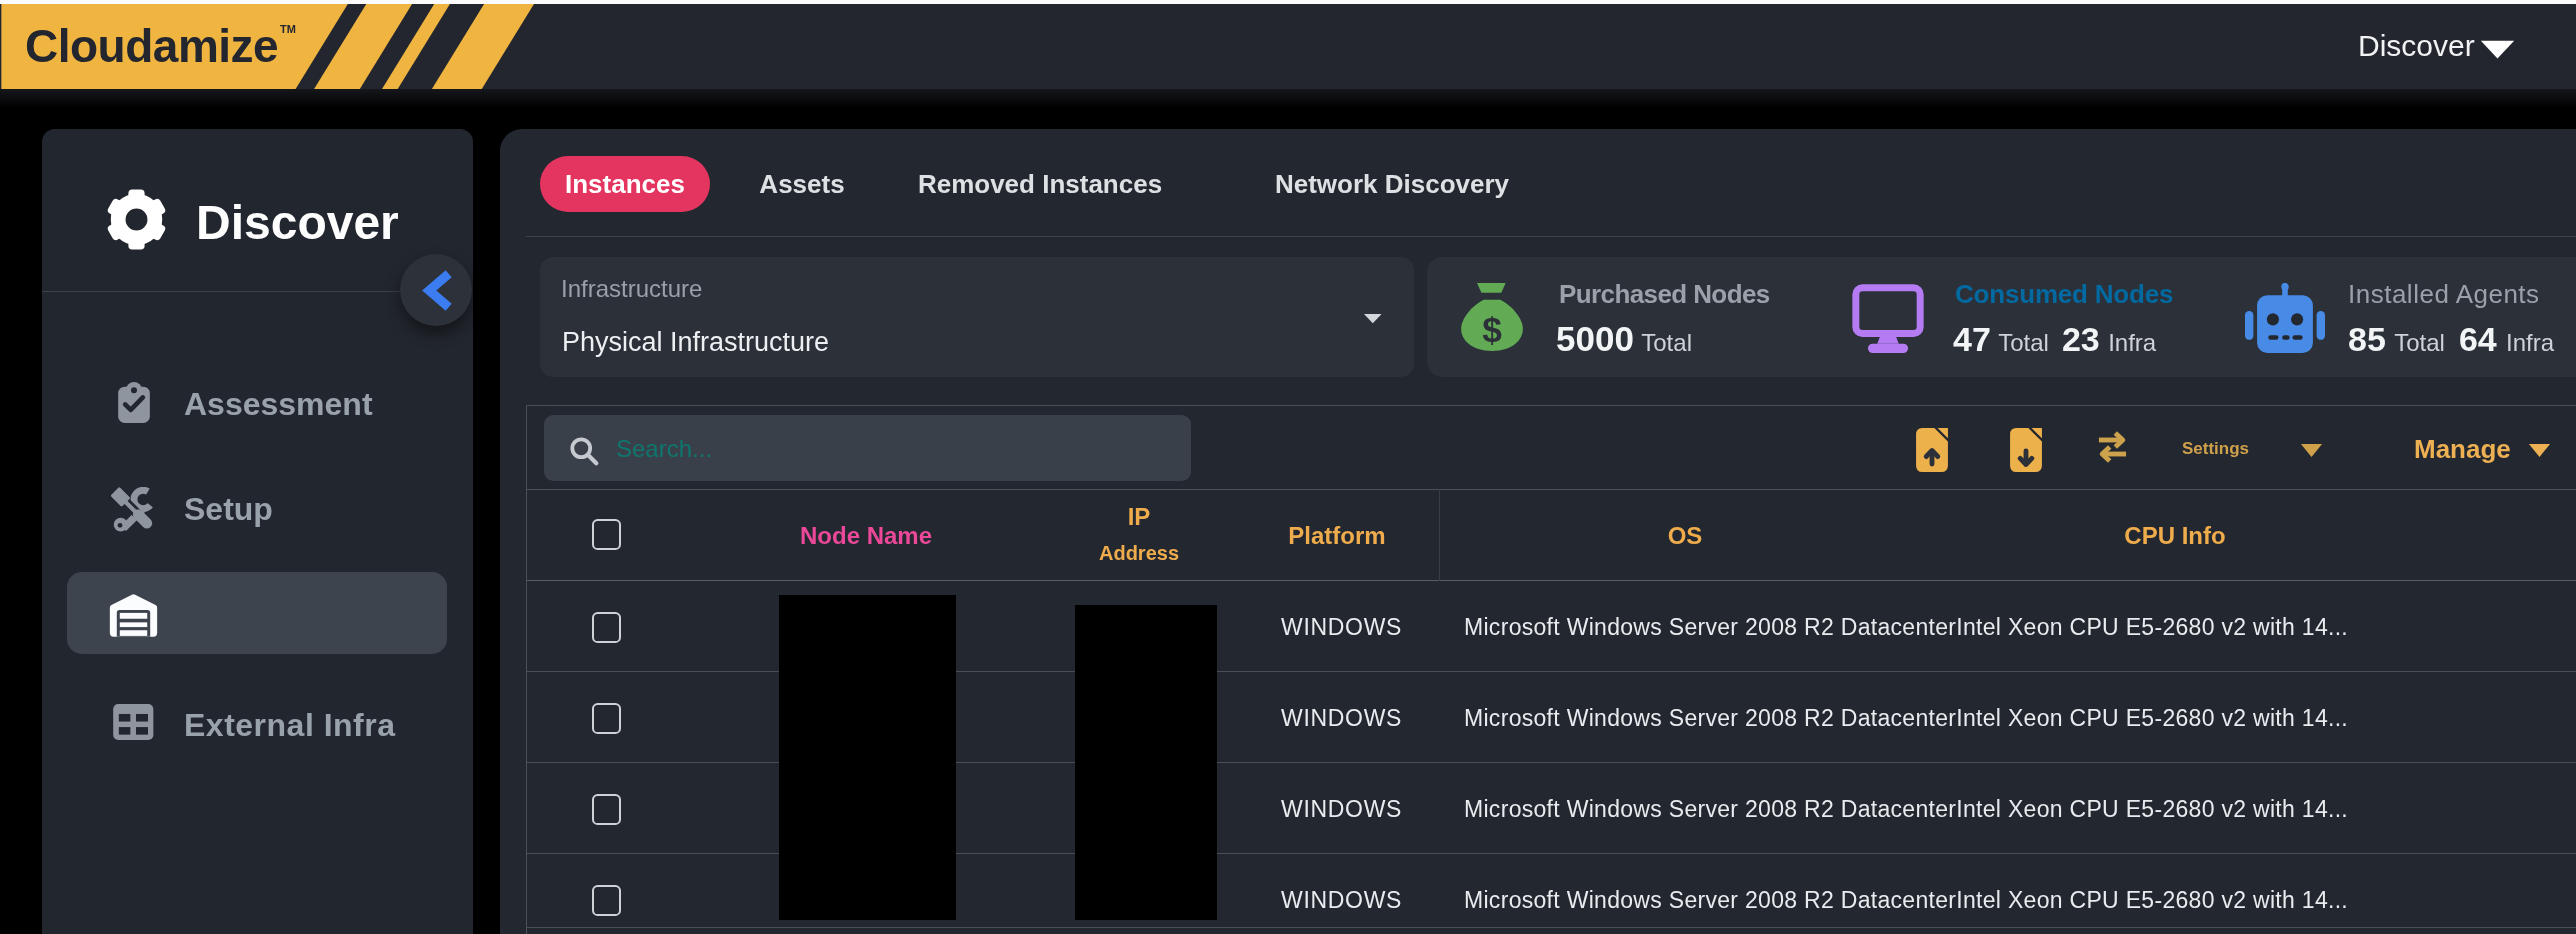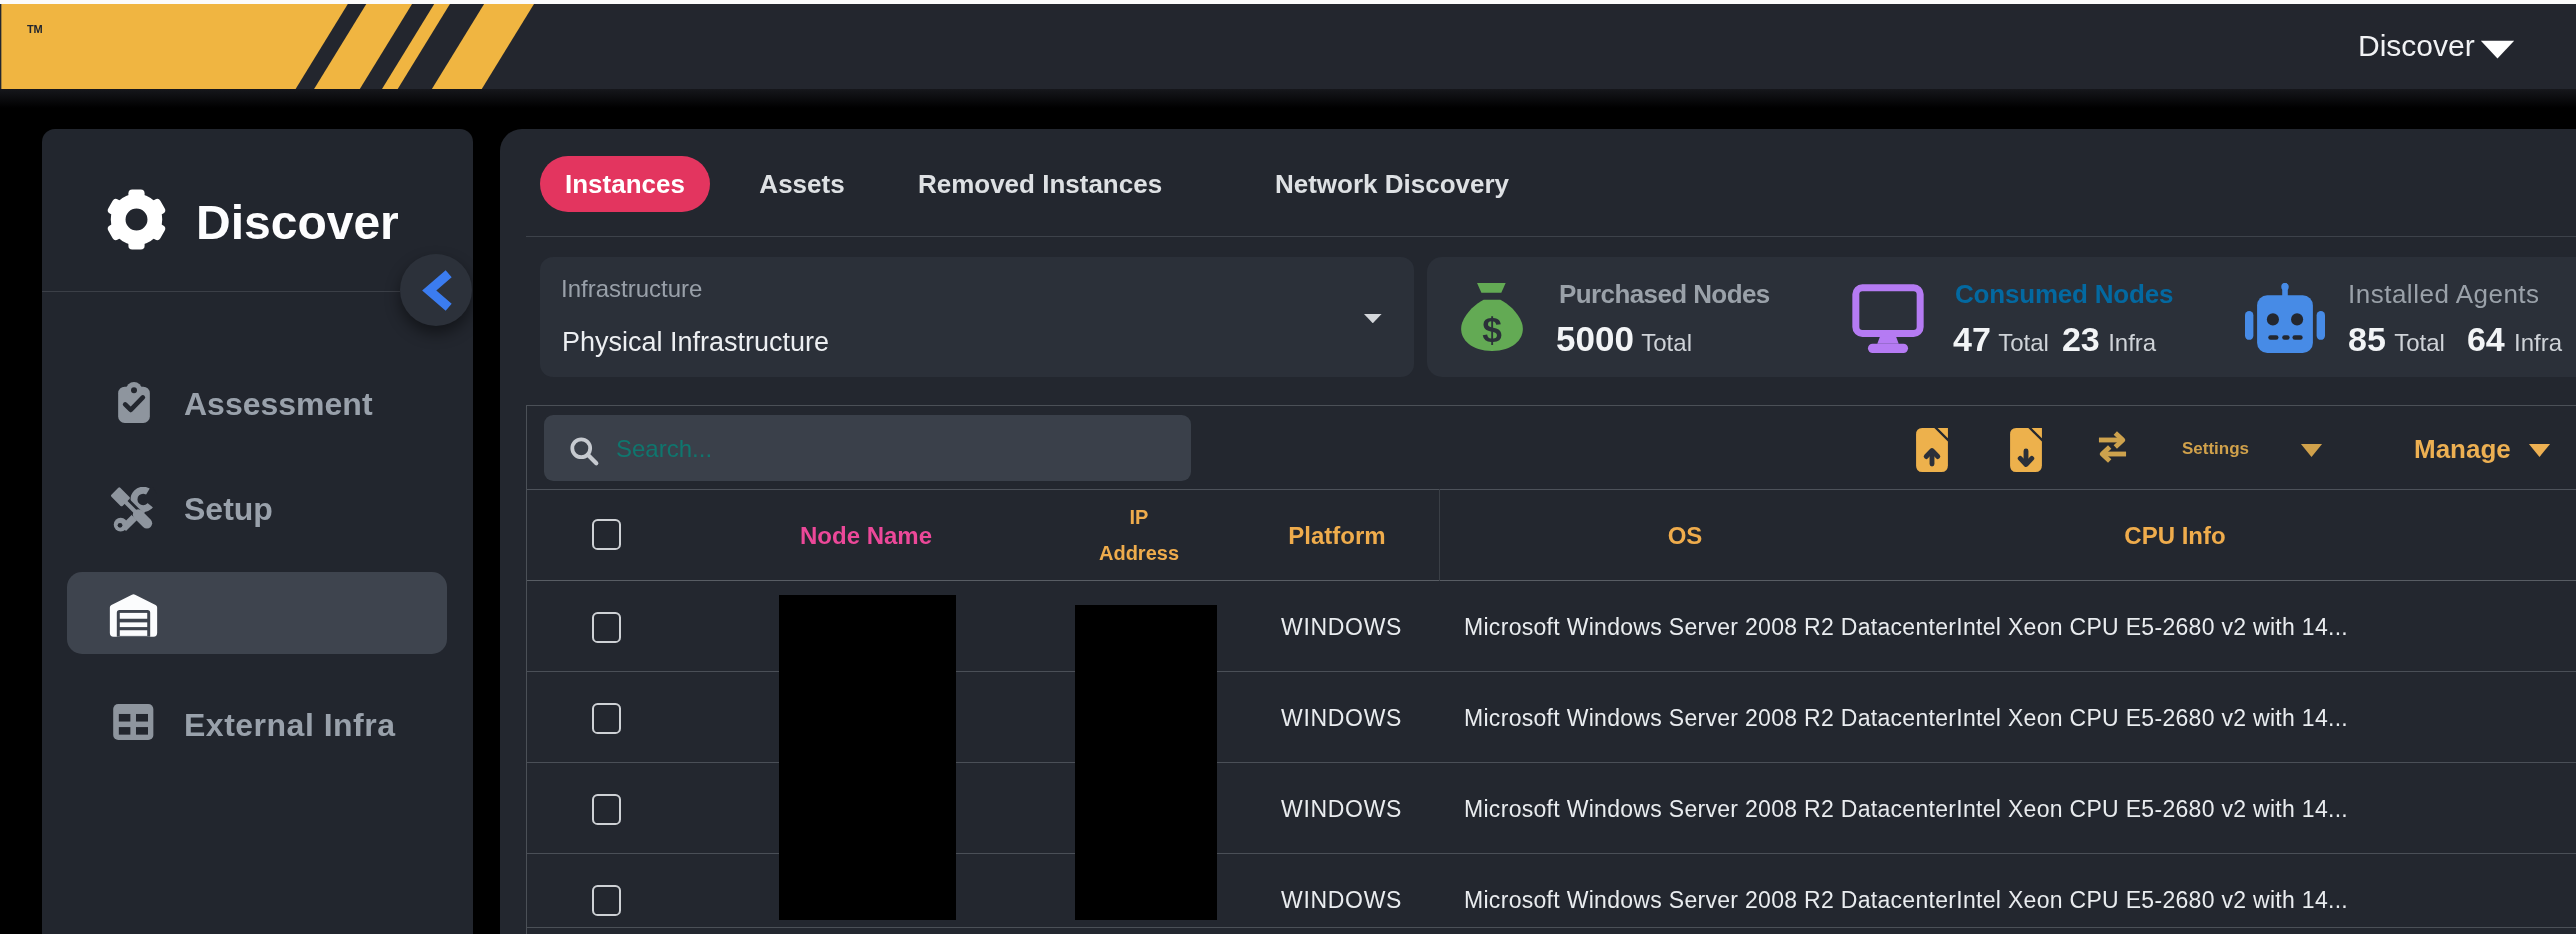--- a/index.html
+++ b/index.html
@@ -12,20 +12,21 @@
 
   <div class="abs" style="left:0;top:0;width:2576px;height:3.7px;background:#fbfbfb"></div>
   <div class="abs" style="left:0;top:3.7px;width:2576px;height:85px;background:#23262e"></div>
   <svg width="594" height="85" style="position:absolute;left:0;top:3.7px" viewBox="0 0 640 92">
       <polygon points="0,92 318.5,92 375.0,0 0,0" fill="#f0b541"></polygon>
       <polygon points="338.5,92 388.0,92 444.5,0 395.0,0" fill="#f0b541"></polygon>
       <polygon points="412.0,92 429.0,92 485.5,0 468.5,0" fill="#f0b541"></polygon>
       <polygon points="466.0,92 520.0,92 576.5,0 522.5,0" fill="#f0b541"></polygon>
     </svg>
   <div class="abs" style="left:25px;top:3.7px;height:85px;display:flex;align-items:center">
+    <span style="font-size:46px;font-weight:700;color:#23262e;letter-spacing:-0.5px">Cloudamize</span>
     <span style="font-size:11px;font-weight:700;color:#23262e;position:relative;top:-17.6px;left:1.9px">TM</span>
   </div>
   <div class="abs" style="left:2358px;top:3.7px;height:85px;display:flex;align-items:center">
     <span style="font-size:30px;color:#f1f2f4">Discover</span>
   </div>
   <svg class="abs" style="left:2479px;top:39px" width="37" height="20.4" viewBox="0 0 40 22">
     <polygon points="2,2 38,2 20,21" fill="#fff"></polygon>
   </svg>
   <div class="abs" style="left:0;top:89px;width:2576px;height:18.6px;background:linear-gradient(#16171c,#000)"></div>
 
@@ -142,21 +143,21 @@
     <rect x="0" y="30" width="9" height="31" rx="4.5" fill="#478be6"></rect>
     <rect x="77" y="30" width="9" height="31" rx="4.5" fill="#478be6"></rect>
     <circle cx="30" cy="39" r="6.5" fill="#23272f"></circle>
     <circle cx="56" cy="39" r="6.5" fill="#23272f"></circle>
     <rect x="25" y="56" width="11" height="5" rx="2.5" fill="#23272f"></rect>
     <rect x="40" y="56" width="8" height="5" rx="2.5" fill="#23272f"></rect>
     <rect x="51" y="56" width="11" height="5" rx="2.5" fill="#23272f"></rect>
   </svg>
   <div class="abs" style="left:2348px;top:294px;transform:translateY(-50%);font-size:26px;font-weight:400;color:#9aa1a9;letter-spacing:0.5px;white-space:nowrap">Installed Agents</div>
   <div class="abs" style="left:2348px;top:339px;transform:translateY(-50%);white-space:nowrap">
-    <span style="font-size:34px;font-weight:700;color:#f2f4f6">85</span><span style="font-size:24px;color:#cfd3d8;margin-left:8.4px">Total</span><span style="font-size:34px;font-weight:700;color:#f2f4f6;margin-left:22px">64</span><span style="font-size:24px;color:#cfd3d8;margin-left:9.3px">Infra</span>
+    <span style="font-size:34px;font-weight:700;color:#f2f4f6">85</span><span style="font-size:24px;color:#cfd3d8;margin-left:8.4px">Total</span><span style="font-size:34px;font-weight:700;color:#f2f4f6;margin-left:14px">64</span><span style="font-size:24px;color:#cfd3d8;margin-left:9.3px">Infra</span>
   </div>
 
   <div class="abs" style="left:526px;top:405px;width:2050px;height:529px;border-left:0.9px solid #4b5057;border-top:0.9px solid #4b5057"></div>
 
   <div class="abs" style="left:544px;top:415px;width:647px;height:66px;background:#3a404a;border-radius:9.3px"></div>
   <svg class="abs" style="left:569px;top:436px" width="32" height="32" viewBox="0 0 34 34">
     <circle cx="13" cy="13" r="9.5" fill="none" stroke="#c6cad0" stroke-width="4"></circle>
     <line x1="20" y1="20" x2="29" y2="29" stroke="#c6cad0" stroke-width="4.5" stroke-linecap="round"></line>
   </svg>
   <div class="abs" style="left:616px;top:449px;transform:translateY(-50%);font-size:24px;color:#0f766e">Search...</div>
@@ -191,21 +192,21 @@
     </svg>
   <div class="abs" style="left:2414px;top:449px;transform:translateY(-50%);font-size:26px;font-weight:700;color:#edb052">Manage</div>
   <svg class="abs" style="left:2528px;top:443px" width="23" height="15" viewBox="0 0 25 16">
       <polygon points="1,1 24,1 12.5,15" fill="#edb052"></polygon>
     </svg>
 
   <div class="abs" style="left:527px;top:489px;width:2049px;height:92px;border-top:0.9px solid #4d525a;border-bottom:0.9px solid #585d64"></div>
   <div class="abs" style="left:1439px;top:489px;width:0.9px;height:92px;background:#3a3f46"></div>
   <div class="abs" style="left:592px;top:519px;width:29px;height:31px;border:2.8px solid #ced1d5;border-radius:5.6px"></div>
   <div class="abs" style="left:866px;top:536px;transform:translate(-50%,-50%);font-size:24px;font-weight:700;color:#ec4899;white-space:nowrap">Node Name</div>
-  <div class="abs" style="left:1139px;top:517px;transform:translate(-50%,-50%);font-size:20px;font-weight:700;color:#efac4c">IP</div>
+  <div class="abs" style="left:1139px;top:517px;transform:translate(-50%,-50%);font-size:24px;font-weight:700;color:#efac4c">IP</div>
   <div class="abs" style="left:1139px;top:553px;transform:translate(-50%,-50%);font-size:20px;font-weight:700;color:#efac4c">Address</div>
   <div class="abs" style="left:1337px;top:536px;transform:translate(-50%,-50%);font-size:24px;font-weight:700;color:#efac4c">Platform</div>
   <div class="abs" style="left:1685px;top:536px;transform:translate(-50%,-50%);font-size:24px;font-weight:700;color:#efac4c">OS</div>
   <div class="abs" style="left:2175px;top:536px;transform:translate(-50%,-50%);font-size:24px;font-weight:700;color:#efac4c;white-space:nowrap">CPU Info</div>
 
   <div class="abs" style="left:527px;top:581px;width:2049px;height:91px;border-bottom:0.9px solid #4a4f57;"></div>
   <div class="abs" style="left:592px;top:612px;width:29px;height:31px;border:2.8px solid #ced1d5;border-radius:5.6px"></div>
   <div class="abs" style="left:1281px;top:627px;transform:translateY(-50%);font-size:23px;color:#e9ecef;letter-spacing:0.7px">WINDOWS</div>
   <div class="abs" style="left:1464px;top:627px;transform:translateY(-50%);font-size:23px;color:#e9ecef;letter-spacing:0.3px;white-space:nowrap">Microsoft Windows Server 2008 R2 Datacenter<span style="margin-left:0px">Intel Xeon CPU E5-2680 v2 with 14...</span></div>
   <div class="abs" style="left:527px;top:672px;width:2049px;height:91px;border-bottom:0.9px solid #4a4f57;"></div>

